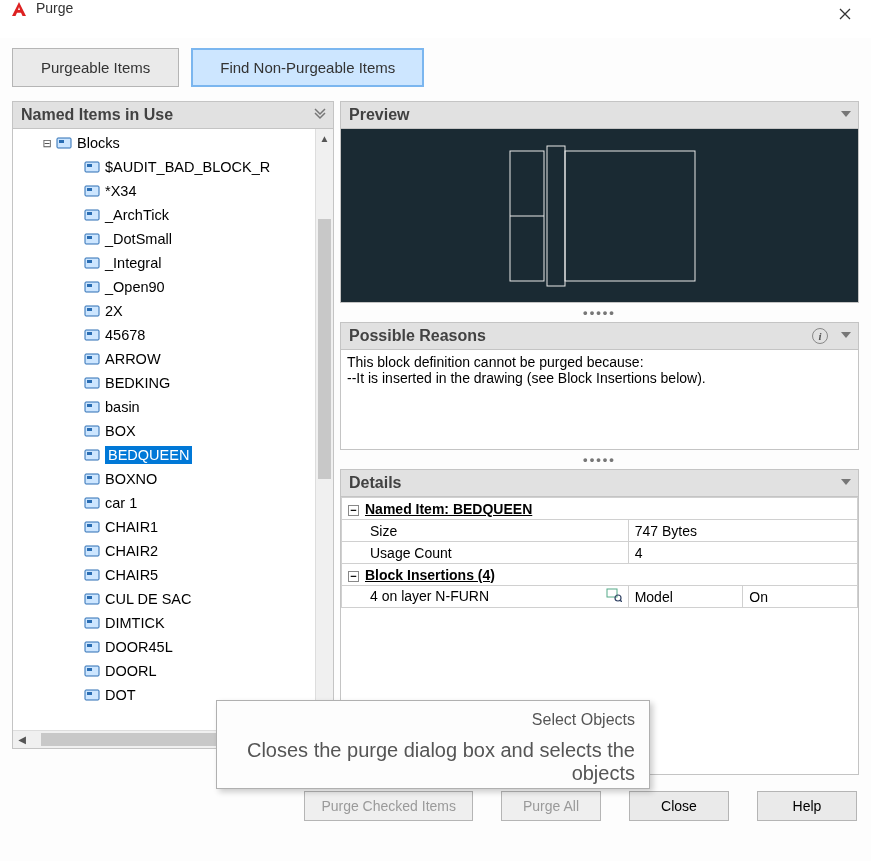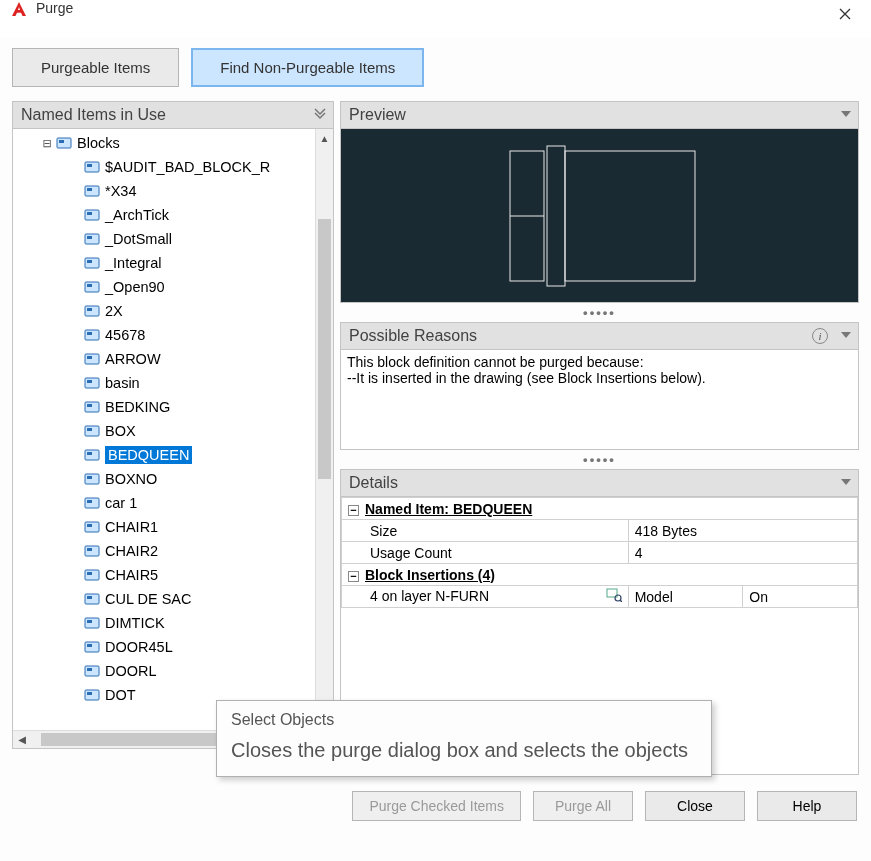--- a/index.html
+++ b/index.html
@@ -57,21 +57,21 @@
     grid-template-columns: 322px 6px 1fr;
   }
   
   .sec-head {
     background: #e1e1e1;
     border: 1px solid #c4c4c4;
     padding: 4px 8px;
     display: flex;
     align-items: center;
     font-size: 16px;
-    font-weight: 400;
+    font-weight: 700;
     color: #424242;
     position: relative;
   }
   .sec-head .chev {
     position:absolute; right:6px; top: 50%; transform: translateY(-50%);
     color: #666;
   }
   .sec-head .info-ic {
     position:absolute; right: 30px; top: 50%; transform: translateY(-50%);
     width:16px;height:16px;border:1px solid #888;border-radius:50%;
@@ -173,32 +173,33 @@
     text-decoration: underline;
   }
   .collapse-box {
     display:inline-block;width:11px;height:11px;border:1px solid #888;
     text-align:center;line-height:9px;font-size:11px;margin-right:6px;
     vertical-align: 0px;
   }
   
   .tooltip {
     position:absolute; left:216px; top:700px;
-    width: 496px;
+    width: 434px;
     background:#fdfdfd;
     border:1px solid #b0b0b0;
     box-shadow: 3px 3px 6px rgba(0,0,0,0.2);
-    padding: 10px 14px 14px 14px;
+    padding: 10px 14px 3px 14px;
     z-index: 10;
+    text-align: right;
   }
   .tooltip .tt-title { font-size:16px; color:#555; margin-bottom:10px; }
   .tooltip .tt-body { font-size:20px; color:#555; }
   
   .footer {
-    display:flex; justify-content:flex-end; gap:12px;
+    display:flex; justify-content:flex-end; gap:28px;
     margin-top: 16px;
     padding-right: 2px;
   }
   .fbtn {
     min-width: 100px; height: 30px;
     display:flex; align-items:center; justify-content:center;
     font-size:14px; border:1px solid #b5b5b5;
     background:#eaeaea;
     padding: 0 16px;
   }
@@ -343,31 +344,31 @@
                 <span class="label">ARROW</span>
               </div>
               <div class="titem">
                 <span class="tw"></span>
                 <span class="icn">
                   <svg width="18" height="14" viewBox="0 0 18 14">
                     <rect x="2" y="2" width="14" height="10" rx="1" fill="#cde6ff" stroke="#2a6db3"></rect>
                     <rect x="4" y="4" width="5" height="3" fill="#2a6db3"></rect>
                   </svg>
                 </span>
+                <span class="label">BEDKING</span>
+              </div>
+              <div class="titem">
+                <span class="tw"></span>
+                <span class="icn">
+                  <svg width="18" height="14" viewBox="0 0 18 14">
+                    <rect x="2" y="2" width="14" height="10" rx="1" fill="#cde6ff" stroke="#2a6db3"></rect>
+                    <rect x="4" y="4" width="5" height="3" fill="#2a6db3"></rect>
+                  </svg>
+                </span>
                 <span class="label">basin</span>
-              </div>
-              <div class="titem">
-                <span class="tw"></span>
-                <span class="icn">
-                  <svg width="18" height="14" viewBox="0 0 18 14">
-                    <rect x="2" y="2" width="14" height="10" rx="1" fill="#cde6ff" stroke="#2a6db3"></rect>
-                    <rect x="4" y="4" width="5" height="3" fill="#2a6db3"></rect>
-                  </svg>
-                </span>
-                <span class="label">BEDKING</span>
               </div>
               <div class="titem">
                 <span class="tw"></span>
                 <span class="icn">
                   <svg width="18" height="14" viewBox="0 0 18 14">
                     <rect x="2" y="2" width="14" height="10" rx="1" fill="#cde6ff" stroke="#2a6db3"></rect>
                     <rect x="4" y="4" width="5" height="3" fill="#2a6db3"></rect>
                   </svg>
                 </span>
                 <span class="label">BOX</span>
@@ -544,21 +545,21 @@
         </span>
       </div>
       <div class="details-box">
         <table class="det">
           <tbody>
               <tr>
             <td class="hd" colspan="4"><span class="collapse-box">−</span><span>Named Item: BEDQUEEN</span></td>
           </tr>
           <tr>
             <td style="width:55%;padding-left:28px">Size</td>
-            <td colspan="3">418 Bytes</td>
+            <td colspan="3">747 Bytes</td>
           </tr>
           <tr>
             <td style="padding-left:28px">Usage Count</td>
             <td colspan="3">4</td>
           </tr>
           <tr>
             <td class="hd" colspan="4"><span class="collapse-box">−</span><span>Block Insertions (4)</span></td>
           </tr>
           <tr>
             <td style="padding-left:28px"><span>4 on layer N-FURN</span>

